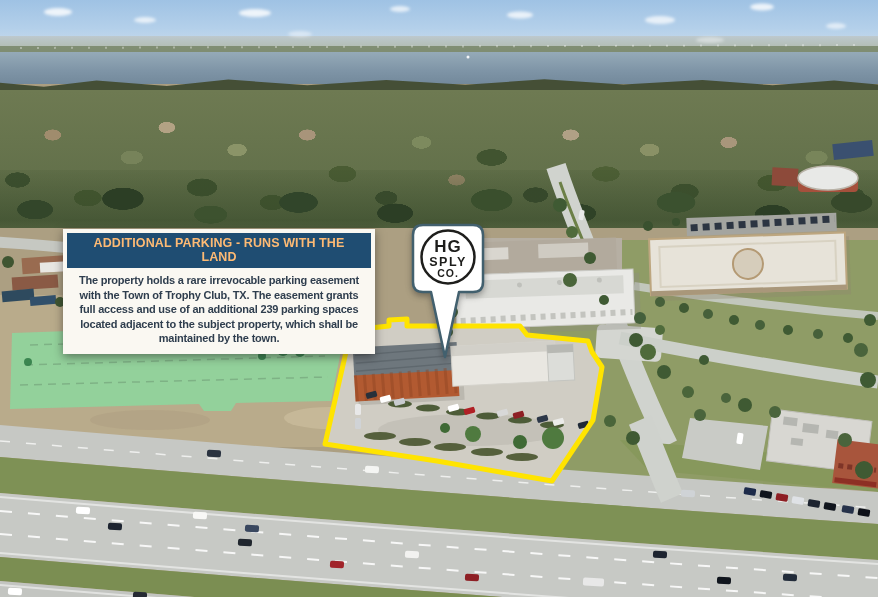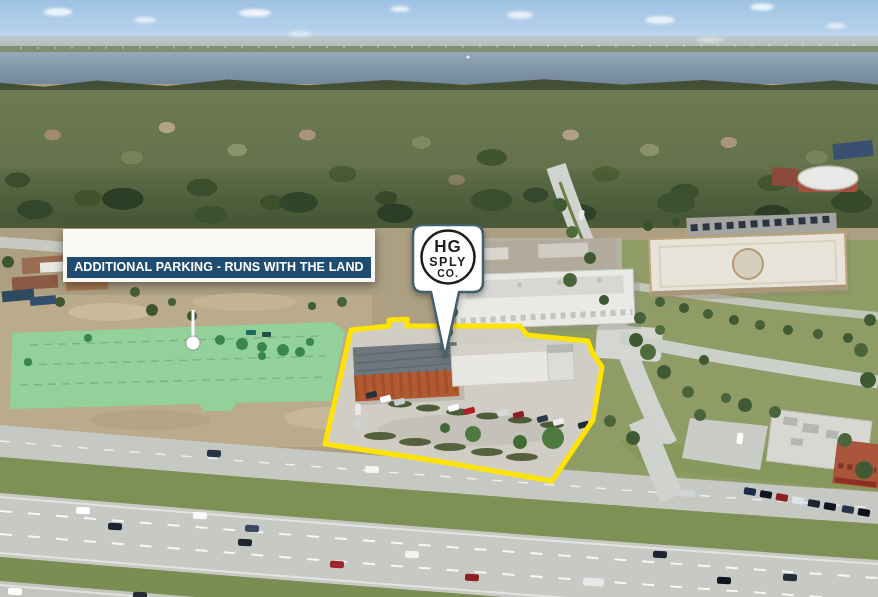--- a/index.html
+++ b/index.html
@@ -47,22 +47,22 @@
     radial-gradient(30px 16px at 56% 42%,#3a4f2d 0 68%,rgba(0,0,0,0) 70%),
     radial-gradient(24px 13px at 66% 60%,#2f4227 0 68%,rgba(0,0,0,0) 70%),
     radial-gradient(28px 15px at 77% 45%,#3b512f 0 68%,rgba(0,0,0,0) 70%),
     radial-gradient(26px 14px at 88% 62%,#2c3e25 0 68%,rgba(0,0,0,0) 70%),
     radial-gradient(30px 15px at 97% 45%,#37492b 0 68%,rgba(0,0,0,0) 70%),
     linear-gradient(180deg,rgba(63,82,48,.15) 0%,rgba(56,74,43,.6) 70%,rgba(90,102,66,.2) 100%);}
   svg.scene{position:absolute;left:0;top:0;}
   .pin-g{filter:drop-shadow(0 3px 3px rgba(30,30,30,.4));}
   .callout{position:absolute;left:63px;top:229px;width:312px;background:#faf8f2;padding:4px;
            box-shadow:0 3px 9px rgba(30,30,30,.5);}
-  .callout-header{background:#1f4d72;color:#ffffff;font-weight:bold;font-size:12.5px;
-                  letter-spacing:.1px;text-align:center;padding:3px 2px 4px;margin-top:24px;}
+  .callout-header{background:#1f4d72;color:#fdba74;font-weight:bold;font-size:12.5px;
+                  letter-spacing:.1px;text-align:center;padding:3px 16px 4px;}
   .callout-body{margin:0;padding:5px 4px 4px;font-size:11px;font-weight:bold;letter-spacing:-.2px;
                 line-height:1.32;color:#2f3e4e;text-align:center;}
   .pin-txt{font-family:"Liberation Sans",sans-serif;font-weight:bold;fill:#1d1d1b;text-anchor:middle;}
   .pt1{font-size:17px;letter-spacing:1px;}
   .pt2{font-size:12.5px;letter-spacing:1.5px;}
   .pt3{font-size:10.5px;letter-spacing:1px;}
 </style>
 </head>
 <body>
 
@@ -358,15 +358,16 @@
       <path d="M 423 225 L 473 225 Q 483 225 483 235 L 483 282 Q 483 292 473 292 L 459 292 L 445 357 L 431 292 L 423 292 Q 413 292 413 282 L 413 235 Q 413 225 423 225 Z" fill="#ffffff" stroke="#42606E" stroke-width="2.5" stroke-linejoin="round"></path>
       <circle cx="448" cy="257" r="26.5" fill="#ffffff" stroke="#1e1e1c" stroke-width="2.5"></circle>
       <text class="pin-txt pt1" x="448" y="252">HG</text>
       <text class="pin-txt pt2" x="448" y="266">SPLY</text>
       <text class="pin-txt pt3" x="448" y="277">CO.</text>
     </g>
   </svg>
 
   <div class="callout">
     <div class="callout-header">ADDITIONAL PARKING - RUNS WITH THE LAND</div>
+    <p class="callout-body">The property holds a rare irrevocable parking easement with the Town of Trophy Club, TX. The easement grants full access and use of an additional 239 parking spaces located adjacent to the subject property, which shall be maintained by the town.</p>
   </div>
 
 </div>
 
 </body></html>

